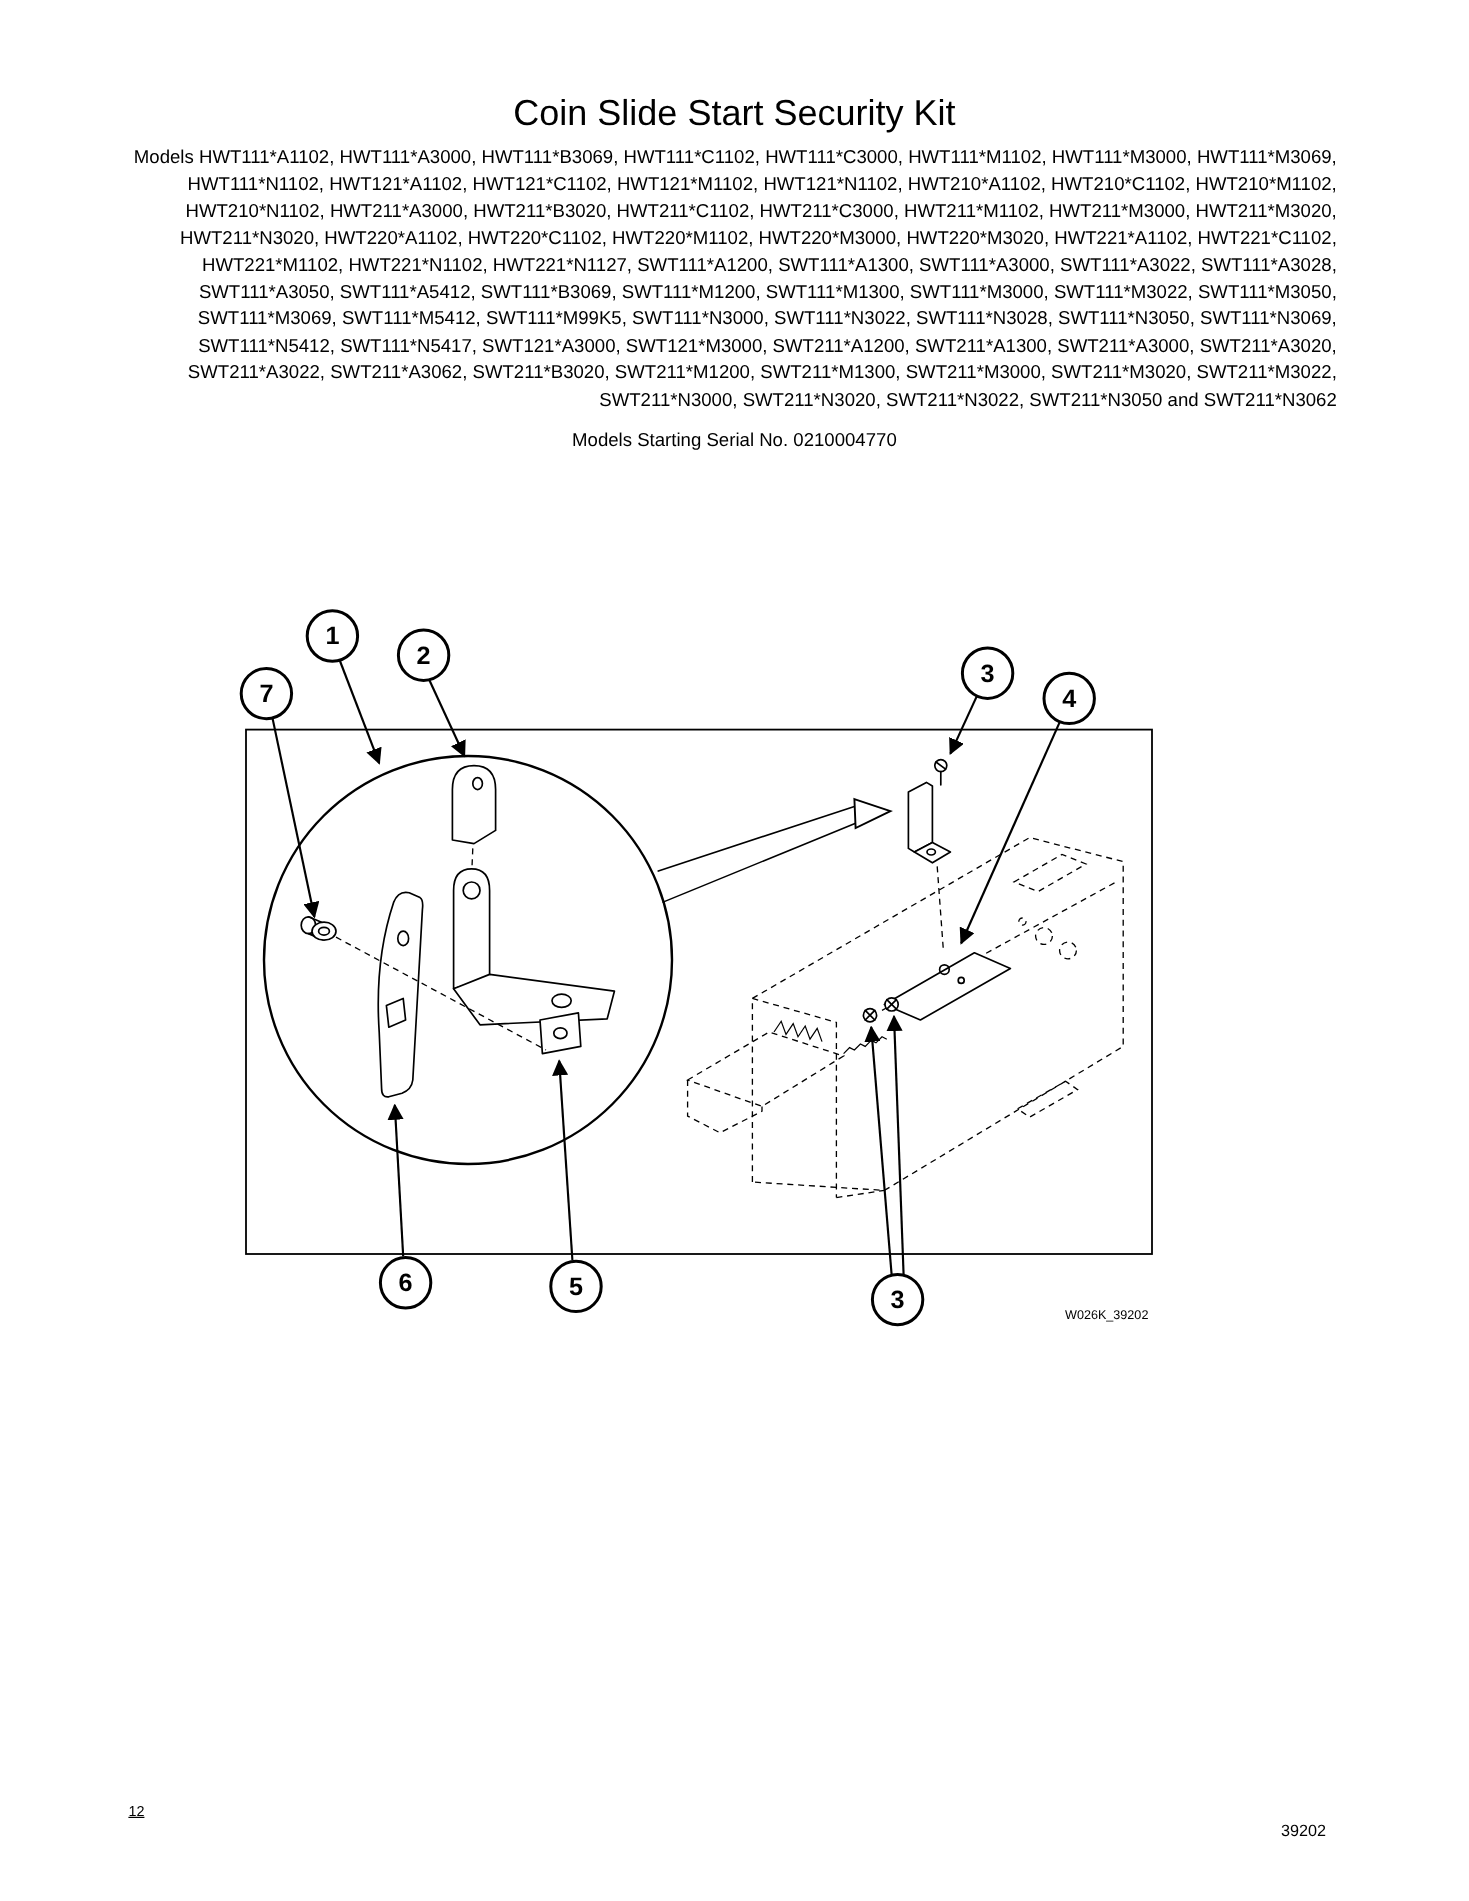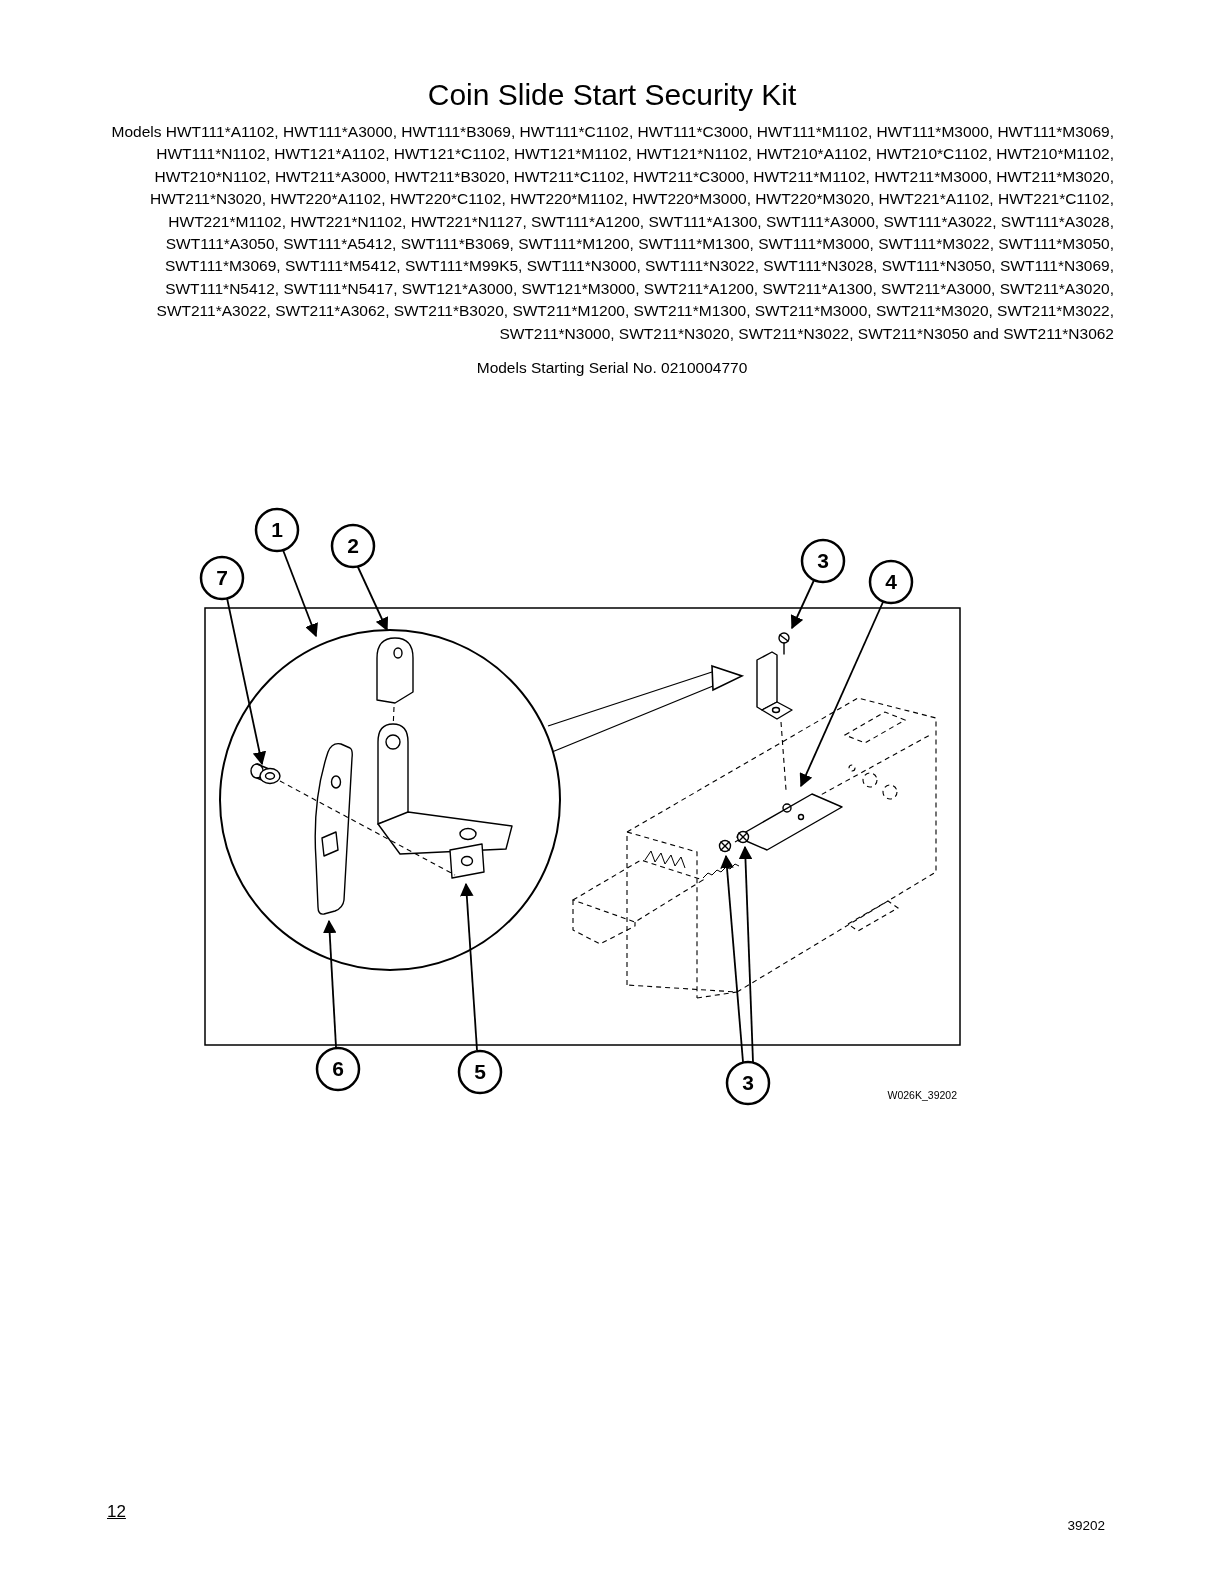--- a/index.html
+++ b/index.html
@@ -14,21 +14,21 @@
   g.part, .part{fill:#fff;stroke:#000;stroke-width:1.4;stroke-linejoin:round;stroke-linecap:round;}
   g.dash, .dash{fill:none;stroke:#000;stroke-width:1.1;stroke-dasharray:5 4;}
   .thin{fill:none;stroke:#000;stroke-width:1;}
   .leader{stroke:#000;stroke-width:1.8;}
   .wedge{stroke:#000;stroke-width:1.3;}
   .openhead{fill:#fff;stroke:#000;stroke-width:1.6;}
   g.callout circle{fill:#fff;stroke:#000;stroke-width:2.5;}
   g.callout text{font-family:"Liberation Sans",sans-serif;font-size:21px;font-weight:bold;text-anchor:middle;fill:#000;stroke:none;}
   .figcode{font-family:"Liberation Sans",sans-serif;font-size:10.5px;fill:#000;stroke:none;}
   .footer{position:absolute;left:0;right:0;top:1502px;height:30px;}
-  .footer .pgnum{position:absolute;left:107px;top:0;font-size:17px;text-decoration:underline;}
+  .footer .pgnum{position:absolute;left:107px;top:0;font-size:12px;text-decoration:underline;}
   .footer .copy{display:block;text-align:center;font-size:13.5px;padding-top:2px;}
   .footer .docnum{position:absolute;right:119px;top:16px;font-size:13.5px;}
 </style>
 </head>
 <body>
 
 <div class="page">
 
   <h1 class="title">Coin Slide Start Security Kit</h1>
   <p class="models">Models HWT111*A1102, HWT111*A3000, HWT111*B3069, HWT111*C1102, HWT111*C3000, HWT111*M1102, HWT111*M3000, HWT111*M3069, HWT111*N1102, HWT121*A1102, HWT121*C1102, HWT121*M1102, HWT121*N1102, HWT210*A1102, HWT210*C1102, HWT210*M1102, HWT210*N1102, HWT211*A3000, HWT211*B3020, HWT211*C1102, HWT211*C3000, HWT211*M1102, HWT211*M3000, HWT211*M3020, HWT211*N3020, HWT220*A1102, HWT220*C1102, HWT220*M1102, HWT220*M3000, HWT220*M3020, HWT221*A1102, HWT221*C1102, HWT221*M1102, HWT221*N1102, HWT221*N1127, SWT111*A1200, SWT111*A1300, SWT111*A3000, SWT111*A3022, SWT111*A3028, SWT111*A3050, SWT111*A5412, SWT111*B3069, SWT111*M1200, SWT111*M1300, SWT111*M3000, SWT111*M3022, SWT111*M3050, SWT111*M3069, SWT111*M5412, SWT111*M99K5, SWT111*N3000, SWT111*N3022, SWT111*N3028, SWT111*N3050, SWT111*N3069, SWT111*N5412, SWT111*N5417, SWT121*A3000, SWT121*M3000, SWT211*A1200, SWT211*A1300, SWT211*A3000, SWT211*A3020, SWT211*A3022, SWT211*A3062, SWT211*B3020, SWT211*M1200, SWT211*M1300, SWT211*M3000, SWT211*M3020, SWT211*M3022, SWT211*N3000, SWT211*N3020, SWT211*N3022, SWT211*N3050 and SWT211*N3062</p>

